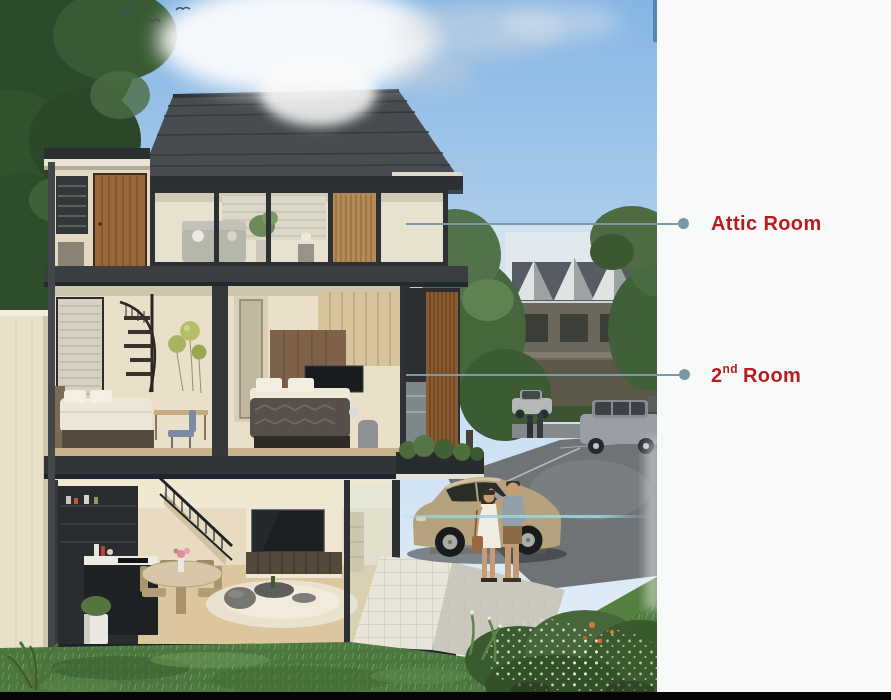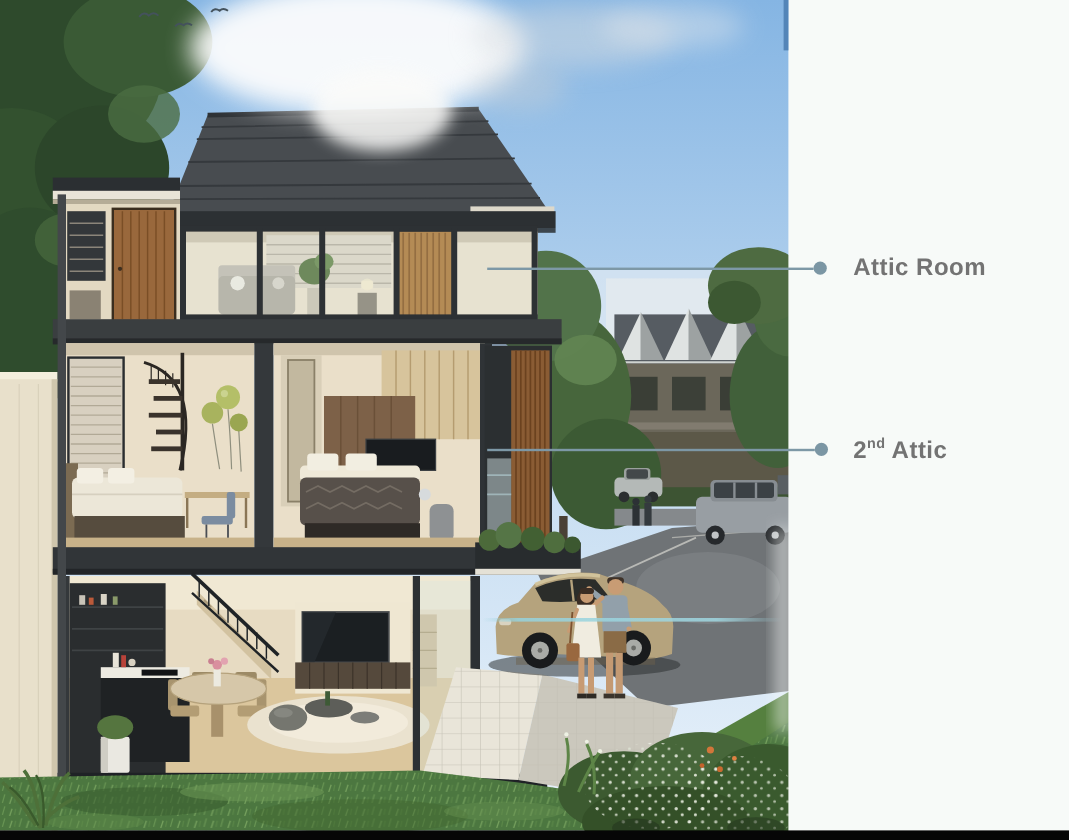--- a/index.html
+++ b/index.html
@@ -18,21 +18,21 @@
   .leader-floor1 {
     left:402px; top:515px; width:250px; height:3px;
     background:linear-gradient(90deg, rgba(150,210,220,0) 0%,
       rgba(150,210,220,.85) 12%, rgba(160,215,225,.85) 78%, rgba(160,215,225,0) 100%);
   }
   .dot { position:absolute; width:11px; height:11px; border-radius:50%; background:#7b96a4; z-index:12; }
   .dot-attic  { left:678px; top:218px; }
   .dot-floor2 { left:679px; top:369px; }
   .callout {
     position:absolute; z-index:15; font-weight:700; font-size:20px;
-    letter-spacing:.4px; color:#737373; white-space:nowrap;
+    letter-spacing:.4px; color:#b91c1c; white-space:nowrap;
   }
   .callout-attic  { left:711px; top:212px; }
   .callout-floor2 { left:711px; top:363px; }
   .callout sup { font-size:12px; position:relative; top:-1px;text-align:right; }
   .floor2-rest { margin-left:5px; }
   .top-accent { position:absolute; left:653px; top:0; width:4px; height:42px; background:#4e80b3; opacity:.9; z-index:13; }
   .bottom-bar { position:absolute; left:0; top:692px; width:891px; height:8px; background:#060606; z-index:20; }
 </style>
 </head>
 <body>
@@ -475,18 +475,18 @@
   <div class="leader leader-attic"></div>
   <div class="dot dot-attic"></div>
   <div class="leader leader-floor2"></div>
   <div class="dot dot-floor2"></div>
   <div class="leader leader-floor1"></div>
 
   <div class="callout callout-attic">
     <span>Attic Room</span>
   </div>
   <div class="callout callout-floor2">
-    <span>2</span><sup>nd</sup><span class="floor2-rest">Attic</span>
+    <span>2</span><sup>nd</sup><span class="floor2-rest">Room</span>
   </div>
 
   <div class="top-accent"></div>
   <div class="bottom-bar"></div>
 </div>
 
 </body></html>

